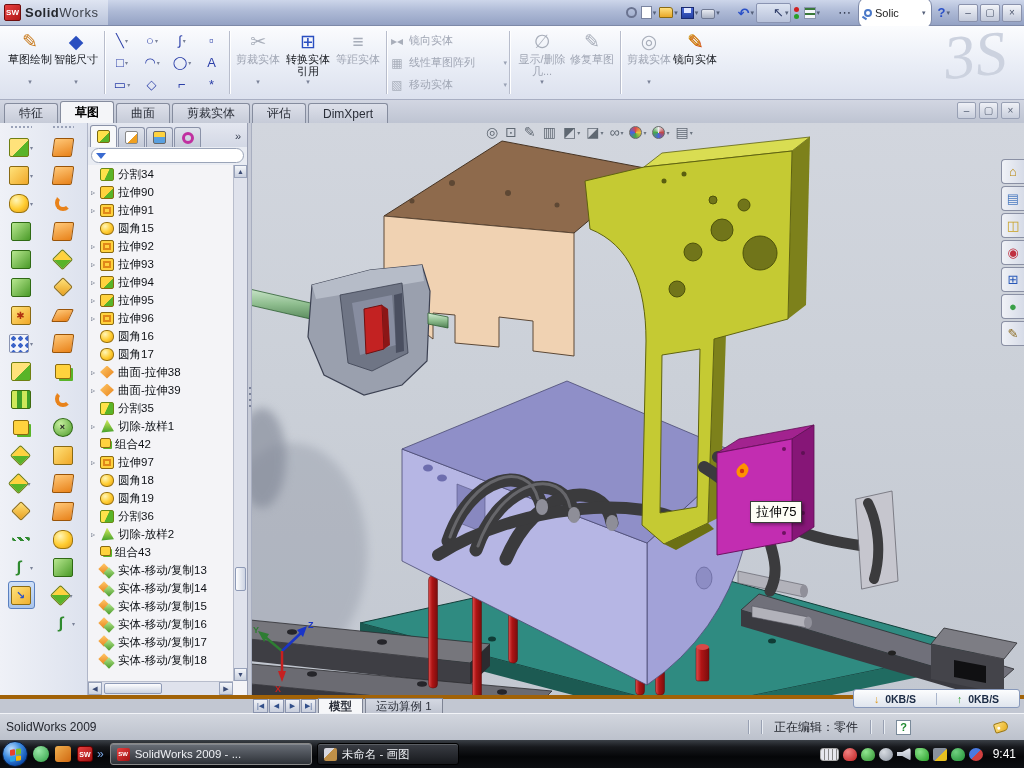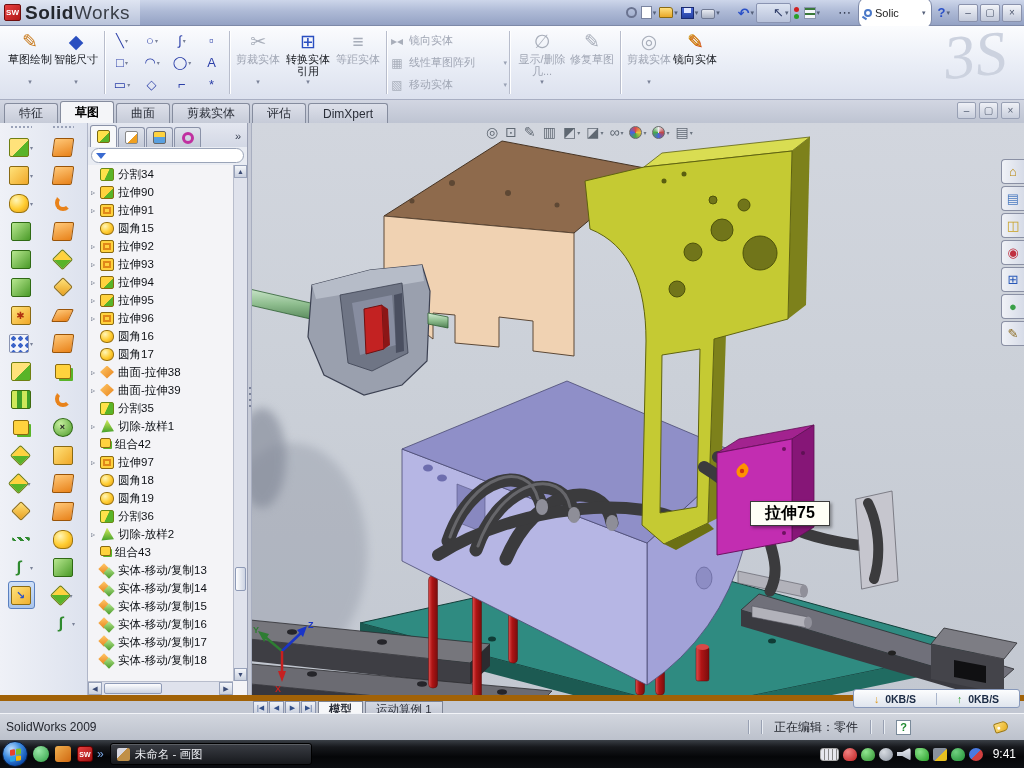--- a/index.html
+++ b/index.html
@@ -9,21 +9,21 @@
 
   
   .titlebar { position:absolute; left:0; top:0; width:1024px; height:26px;
     background:linear-gradient(180deg,#cdd6ea 0%,#aebad6 45%,#94a2c4 100%);
     display:flex; align-items:center; border-bottom:1px solid #7d89a8; }
   .applogo { display:flex; align-items:center; gap:4px; padding:0 10px 0 4px;
     background:linear-gradient(180deg,#dfe5f2,#b9c3da); height:100%; }
   .swcube { width:17px; height:17px; background:linear-gradient(135deg,#e84040,#b01818);
     border:1px solid #6e0e0e; border-radius:2px; color:#fff; font-size:8px; font-weight:bold;
     display:flex; align-items:center; justify-content:center; }
-  .logotext { font-size:19px; letter-spacing:.5px; color:#3a3f48; }
+  .logotext { font-size:13px; letter-spacing:.5px; color:#3a3f48; }
   .logotext b { color:#23262c; }
   .menubar { display:flex; height:100%; align-items:center; margin-left:8px; }
   .menu-item { padding:0 11px; font-size:12px; color:#101318; cursor:default; }
   .stdtools { display:flex; align-items:center; margin-left:auto; gap:1px; padding-right:2px; }
   .stdtool { display:flex; align-items:center; height:20px; padding:0 1px; }
   .sg { font-size:13px; color:#2c3a66; line-height:14px; }
   .sdd { font-size:7px; color:#55607a; margin-left:1px; }
   .ico16 { width:15px; height:14px; display:inline-block; position:relative; }
   .i-pin .ico16 { border:2px solid #6a7390; border-radius:50%; width:11px; height:11px; }
   .i-new .ico16 { background:#fff; border:1px solid #7a84a0; width:11px; height:13px; }
@@ -165,30 +165,30 @@
   .viewport { position:relative; flex:1; height:100%; overflow:hidden;
     background:linear-gradient(180deg,#d2d6de 0%,#cbd0d8 45%,#c3c8d1 100%); }
   .model { position:absolute; left:0; top:0; }
   .hud { position:absolute; left:234px; top:1px; display:flex; align-items:center; gap:6px; opacity:.85; }
   .hudi { display:flex; align-items:center; }
   .hg { font-size:14px; color:#4c5560; }
   .hdd { font-size:6px; color:#5a6470; margin-left:1px; }
   .hudi .ball { width:13px; height:13px; border-radius:50%; background:conic-gradient(#e03030,#e8c020,#30a030,#3050e0,#e03030); border:1px solid #555; }
   .hudi .ball2 { width:13px; height:13px; border-radius:50%; background:conic-gradient(#f0f0f0,#c03030,#3050e0,#30a030,#f0f0f0); border:1px solid #555; }
   .tooltip { position:absolute; left:498px; top:378px; background:#fefef6; border:1px solid #3a3a3a;
-    padding:1px 14px; font-size:16px; color:#000; box-shadow:2px 2px 3px rgba(0,0,0,.35);font-weight:bold; }
+    padding:1px 5px; font-size:13px; color:#000; box-shadow:2px 2px 3px rgba(0,0,0,.35); }
   .taskpane { position:absolute; right:0; top:36px; width:23px; display:flex; flex-direction:column; gap:2px; }
   .tpt { width:23px; height:25px; border:1px solid #8a90a4; border-right:none; border-radius:4px 0 0 4px;
     background:linear-gradient(90deg,#f0f2f7,#d6dbe7); display:flex; align-items:center; justify-content:center; font-size:13px; }
   .tp-home { color:#b8860b; } .tp-lib { color:#4a7ac0; } .tp-exp { color:#c8a020; }
   .tp-res { color:#c03040; } .tp-pal { color:#2858b8; } .tp-app { color:#3aa048; } .tp-prop { color:#8a6a20; }
 
   
   .bottomtabs { position:absolute; left:0; top:695px; width:1024px; height:18px; background:#c2c7d2;
-    border-top:6px solid #a16207; display:flex; align-items:flex-start; }
+    border-top:4px solid #a16207; display:flex; align-items:center; }
   .navbtns { margin-left:253px; display:flex; gap:1px; align-items:center; padding-bottom:1px; }
   .navb { width:15px; height:14px; font-size:7px; color:#33508a; display:flex; align-items:center; justify-content:center;
     background:linear-gradient(180deg,#f0f2f7,#c8cedc); border:1px solid #8a94ae; }
   .btab { height:16px; padding:0 10px; display:flex; align-items:center; font-size:11.5px; margin-left:2px;
     border:1px solid #7e8494; border-bottom:none; background:linear-gradient(180deg,#d4d8e2,#bfc4d0); color:#2a2e38; }
   .btab.active { background:#f6f7f9; font-weight:bold; }
   .netbox { position:absolute; left:853px; top:689px; width:167px; height:19px; z-index:6;
     background:linear-gradient(180deg,#fcfdfe,#dfe5ee); border:1px solid #8899bb; border-radius:3px;
     display:flex; align-items:center; font-size:10.5px; font-weight:bold; color:#1a2a44; }
   .nethalf { flex:1; display:flex; align-items:center; justify-content:center; gap:6px; }
@@ -1287,20 +1287,24 @@
 
         <span class="qli ql-messenger" title="messenger"></span>
 
         <span class="qli ql-media" title="media-player"></span>
 
         <span class="qli ql-solidworks" title="solidworks-shortcut">SW</span>
 
     </span>
     <span class="qlchev">»</span>
 
+      <div class="taskbtn active">
+        <span class="tb-ico tb-sw">SW</span>
+        <span>SolidWorks 2009 - ...</span>
+      </div>
 
       <div class="taskbtn inactive">
         <span class="tb-ico tb-paint"></span>
         <span>未命名 - 画图</span>
       </div>
 
     <span class="tray">
 
         <span class="tray-ico tr-kbd" title="keyboard"></span>
 

